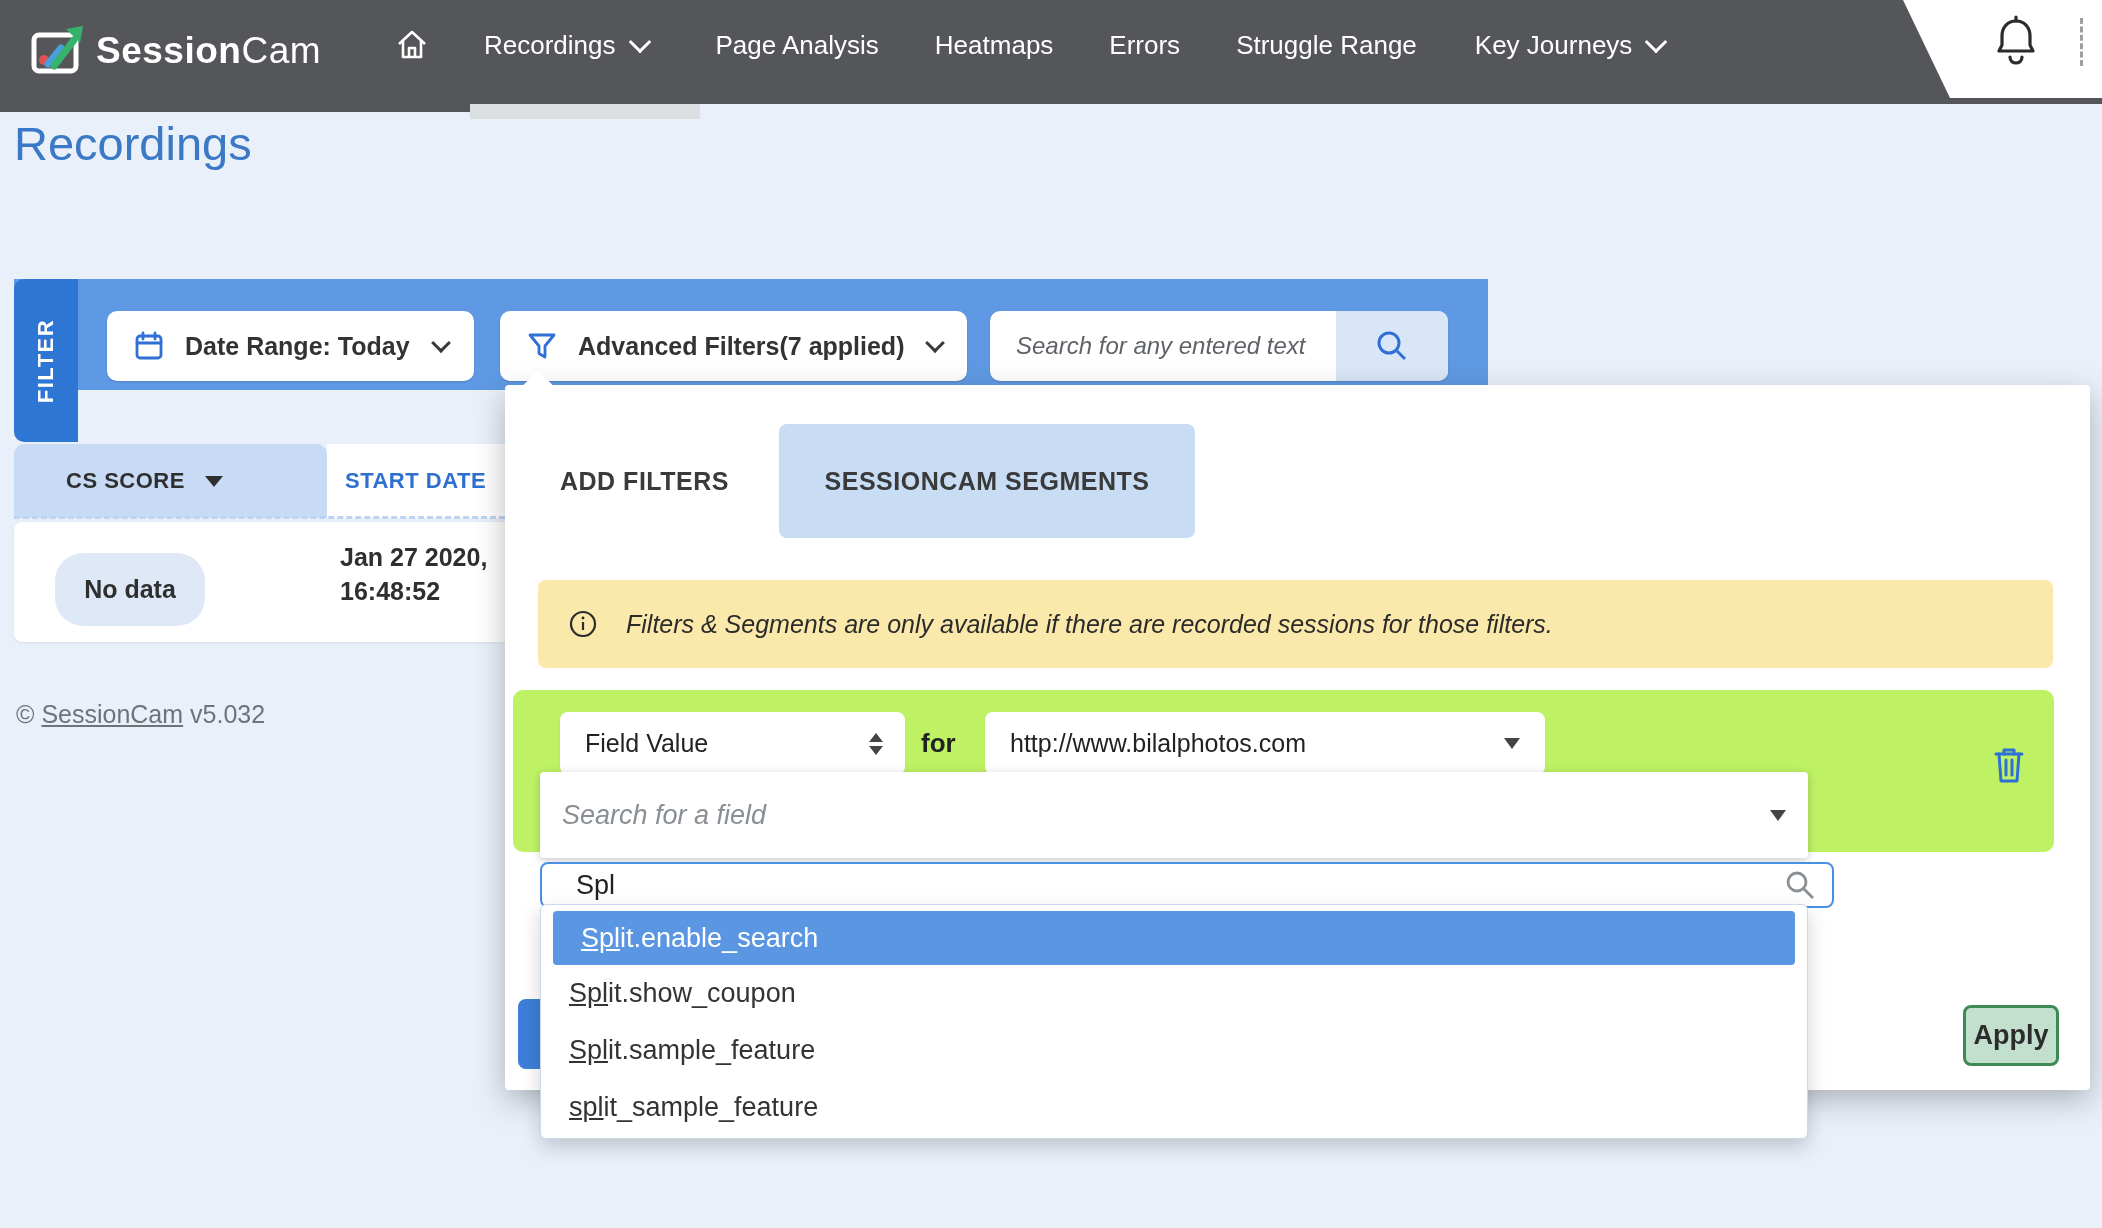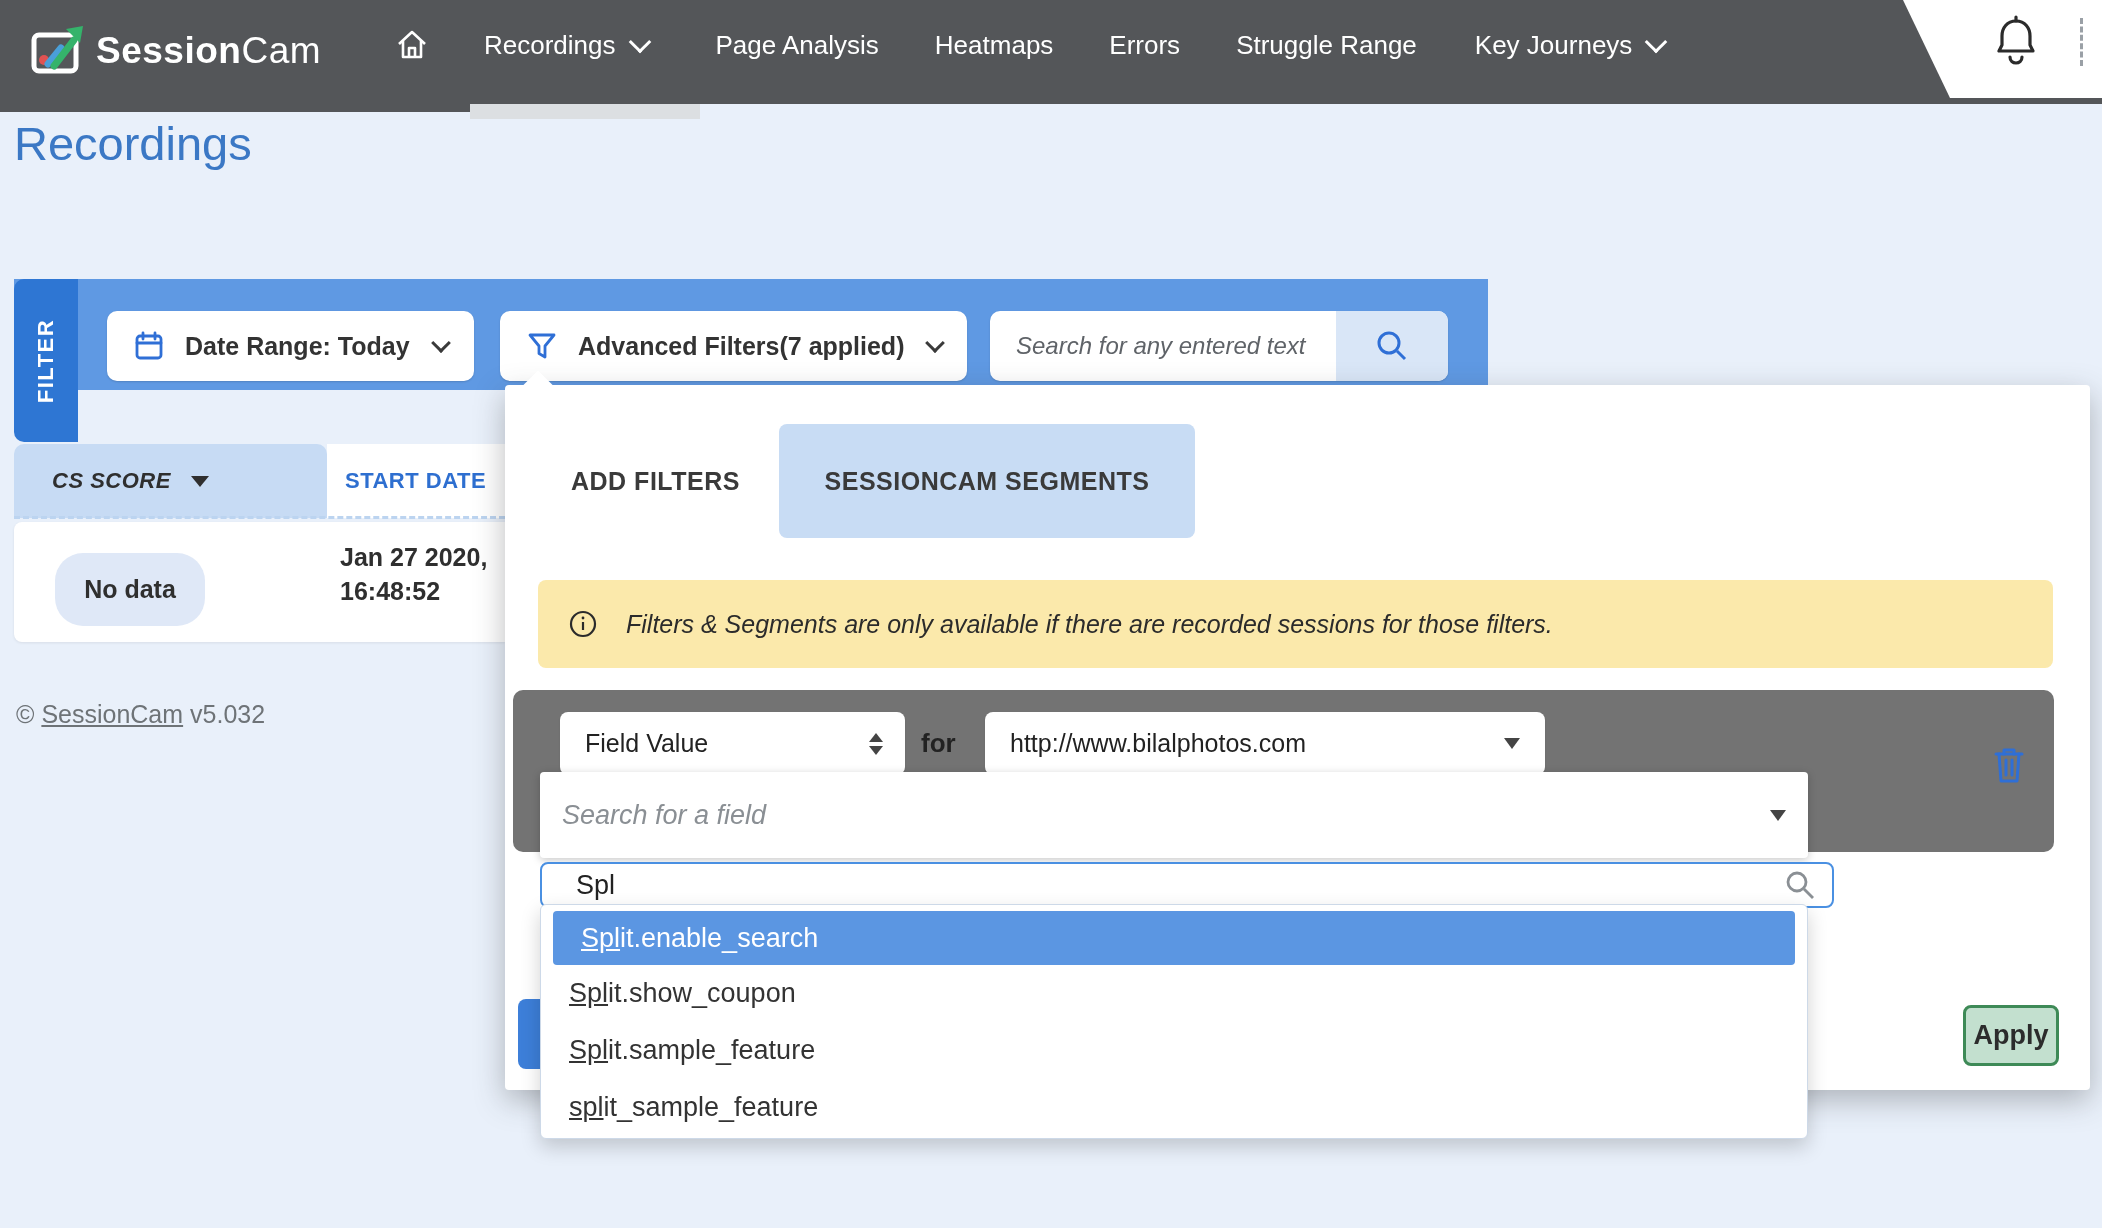--- a/index.html
+++ b/index.html
@@ -49,51 +49,51 @@
                border-radius:10px;display:flex;box-shadow:0 1px 2px rgba(0,0,0,.15);overflow:hidden;}
   .search-wrap input{flex:1;border:none;outline:none;padding:0 0 0 26px;font-size:24px;color:#333;
                      font-family:"Liberation Sans",sans-serif;background:transparent;}
   .search-wrap input::placeholder{font-style:italic;color:#5f6368;}
   .search-go{width:112px;background:#d9e6f7;border:none;display:flex;align-items:center;
              justify-content:center;cursor:pointer;}
 
   
   .th-cs{position:absolute;left:14px;top:444px;width:313px;height:74px;background:#c7dbf4;
          border-radius:10px 10px 0 0;display:flex;align-items:center;cursor:pointer;}
-  .th-cs .t{margin-left:38px;font-size:22px;font-weight:700;color:#2f2f2f;letter-spacing:.5px;font-style:italic;}
+  .th-cs .t{margin-left:52px;font-size:22px;font-weight:700;color:#2f2f2f;letter-spacing:.5px;}
   .tri-down{width:0;height:0;border-left:9px solid transparent;border-right:9px solid transparent;
             border-top:11px solid #2f2f2f;margin-left:20px;}
   .th-start{position:absolute;left:327px;top:444px;width:178px;height:74px;background:#fff;
             display:flex;align-items:center;}
   .th-start .t{margin-left:18px;font-size:22px;font-weight:700;color:#2e6fd0;letter-spacing:.5px;white-space:nowrap;cursor:pointer;}
   .thead-dash{position:absolute;left:14px;top:516px;width:491px;border-bottom:3px dashed #bcd4f0;}
   .row-card{position:absolute;left:14px;top:522px;width:491px;height:120px;background:#fff;
             border-radius:8px 0 0 8px;box-shadow:0 1px 3px rgba(0,0,0,.08);}
   .nodata-pill{position:absolute;left:41px;top:31px;width:150px;height:73px;background:#dfe8f7;
                border-radius:28px;display:flex;align-items:center;justify-content:center;
                font-size:25px;font-weight:700;color:#2f2f2f;}
   .row-date{position:absolute;left:326px;top:18px;font-size:25px;font-weight:700;color:#2f2f2f;line-height:34px;}
   .footer{position:absolute;left:16px;top:700px;font-size:25px;color:#6e7377;}
   .footer a{color:#6e7377;text-decoration:underline;cursor:pointer;}
 
   
   .panel{position:absolute;left:505px;top:385px;width:1585px;height:705px;background:#fff;
          border-radius:4px;box-shadow:0 10px 30px rgba(60,64,67,.35);}
   .panel-notch{position:absolute;left:22px;top:-10px;width:22px;height:22px;background:#fff;transform:rotate(45deg);}
   .tab-add{position:absolute;left:55px;top:39px;height:114px;line-height:114px;
-           font-size:25px;font-weight:700;color:#3a3a3a;letter-spacing:.5px;cursor:pointer;margin-left:11px;}
+           font-size:25px;font-weight:700;color:#3a3a3a;letter-spacing:.5px;cursor:pointer;}
   .tab-seg{position:absolute;left:274px;top:39px;width:416px;height:114px;background:#c8dcf4;border-radius:8px;
            display:flex;align-items:center;justify-content:center;font-size:25px;font-weight:700;
            color:#3a3a3a;letter-spacing:.5px;cursor:pointer;}
   .alert{position:absolute;left:33px;top:195px;width:1515px;height:88px;background:#fbe9ab;border-radius:8px;
          display:flex;align-items:center;}
   .alert .txt{margin-left:28px;font-size:25px;font-style:italic;color:#2b2b2b;}
   .alert .ico{margin-left:30px;display:flex;}
 
-  .fcontainer{position:absolute;left:8px;top:305px;width:1541px;height:162px;background:#737373;border-radius:10px;}
+  .fcontainer{position:absolute;left:8px;top:305px;width:1541px;height:162px;background:#bef264;border-radius:10px;}
   .select{position:absolute;top:22px;height:63px;background:#fff;border-radius:8px;display:flex;
           align-items:center;cursor:pointer;box-shadow:0 1px 2px rgba(0,0,0,.1);}
   .sel-field{left:47px;width:345px;}
   .sel-url{left:472px;width:560px;}
   .select .val{margin-left:25px;font-size:25px;color:#222;}
   .spinner{position:absolute;right:22px;display:flex;flex-direction:column;gap:4px;}
   .spin-up{width:0;height:0;border-left:7px solid transparent;border-right:7px solid transparent;border-bottom:9px solid #444;}
   .spin-dn{width:0;height:0;border-left:7px solid transparent;border-right:7px solid transparent;border-top:9px solid #444;}
   .tri-sel{position:absolute;right:25px;width:0;height:0;border-left:8px solid transparent;
            border-right:8px solid transparent;border-top:11px solid #444;}

